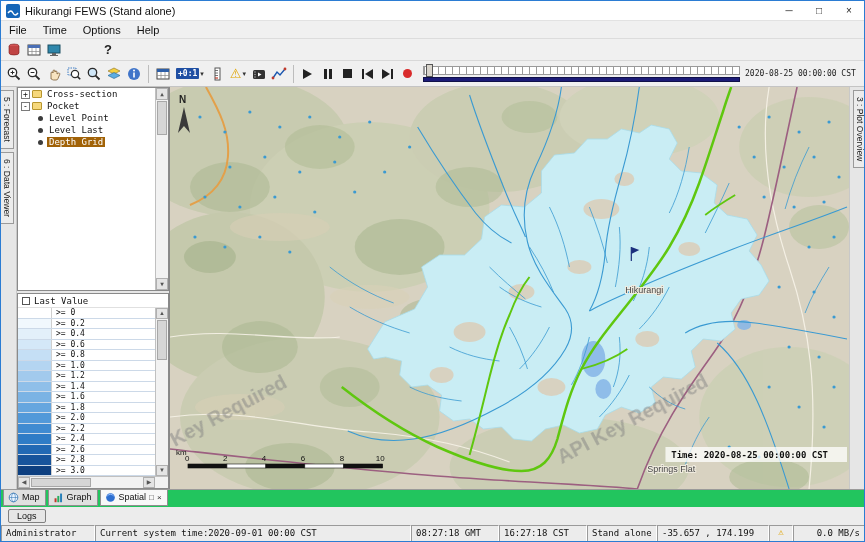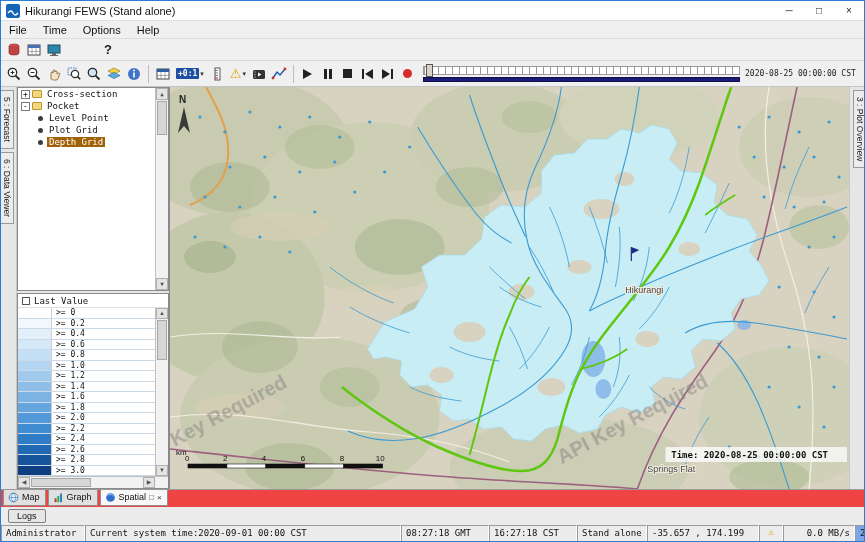--- a/index.html
+++ b/index.html
@@ -78,21 +78,21 @@
   .legvscroll .vthumb { position:absolute; left:1px; top:12px; width:10px; height:40px; background:#d6d6d6; border:1px solid #a8a8a8; }
   .hscroll { height:12px; background:#f2f2f2; border-top:1px solid #c0c0c0; position:relative; flex:0 0 auto; }
   .hscroll .arr { position:absolute; top:0; width:12px; height:11px; background:#e4e4e4; border:1px solid #b0b0b0; font-size:6px; color:#555; text-align:center; line-height:9px; }
   .hscroll .lt { left:0; } .hscroll .rt { right:13px; }
   .hscroll .hthumb { position:absolute; left:13px; top:1px; width:60px; height:9px; background:#d6d6d6; border:1px solid #a8a8a8; }
 
   .mapwrap { flex:1; position:relative; background:#d8d2c1; border-left:1px solid #888; }
   .mapwrap svg { position:absolute; left:0; top:0; width:100%; height:100%; }
 
   
-  .bottomtabs { position:absolute; left:0; top:488px; width:100%; height:18px; background:#ef4444; border-top:1px solid #9a9a9a; display:flex; align-items:flex-start; padding-left:2px; }
+  .bottomtabs { position:absolute; left:0; top:488px; width:100%; height:18px; background:#22c55e; border-top:1px solid #9a9a9a; display:flex; align-items:flex-start; padding-left:2px; }
   .btab { display:inline-flex; align-items:center; gap:3px; font-size:9px; color:#111; background:#e0e0e0; border:1px solid #8f8f8f; border-top:none; padding:1px 5px 2px 4px; margin-right:2px; height:16px; }
   .btab.active { background:#f8f8f8; }
   .tabglyph { font-size:8px; color:#333; }
   .logsrow { position:absolute; left:4px; top:506px; width:100%; height:18px; background:#ececec; display:flex; align-items:center; padding-left:3px; }
   .logsbtn { font-size:9px; color:#111; background:#e6e6e6; border:1px solid #808080; border-radius:2px; padding:1px 8px; }
 
   
   .statusbar { position:absolute; left:0; top:524px; width:100%; height:18px; background:#ececec; display:flex; }
   .scell { border:1px solid; border-color:#9a9a9a #ffffff #ffffff #9a9a9a; background:#ececec; font-family:"DejaVu Sans Mono", monospace; font-size:9px; color:#111; padding:2px 4px; white-space:nowrap; overflow:hidden; flex:0 0 auto; }
   .scell.mem { background:linear-gradient(to right, #7aa6e8 0 64%, #ececec 64%); }
@@ -298,21 +298,21 @@
           <span class="tlabel">Pocket</span>
         </div>
         <div class="trow">
           <span class="indent"></span>
             <span class="dot"></span>
           <span class="tlabel">Level Point</span>
         </div>
         <div class="trow">
           <span class="indent"></span>
             <span class="dot"></span>
-          <span class="tlabel">Plot Grid</span>
+          <span class="tlabel">Level Last</span>
         </div>
         <div class="trow">
           <span class="indent"></span>
             <span class="dot"></span>
           <span class="tlabel sel">Depth Grid</span>
         </div>
         <div class="vscroll">
           <span class="arr up">▲</span>
           <span class="vthumb"></span>
           <span class="arr dn">▼</span>
@@ -621,21 +621,21 @@
       <span class="tabglyph">□</span>
       <span class="tabglyph">×</span>
     </span>
   </div>
 
   <div class="logsrow">
     <span class="logsbtn">Logs</span>
   </div>
 
   <div class="statusbar">
-    <span class="scell" style="width:84px">Administrator</span>
+    <span class="scell" style="width:94px">Administrator</span>
     <span class="scell" style="width:316px">Current system time:2020-09-01 00:00 CST</span>
     <span class="scell" style="width:88px">08:27:18 GMT</span>
     <span class="scell" style="width:88px">16:27:18 CST</span>
     <span class="scell" style="width:70px">Stand alone</span>
     <span class="scell" style="width:112px">-35.657 , 174.199</span>
     <span class="scell warncell" style="width:24px; color:#e0a400; font-weight:bold">⚠</span>
     <span class="scell" style="width:72px; text-align:right">0.0 MB/s</span>
     <span class="scell mem" style="width:53px">2.5 GB</span>
   </div>
 

